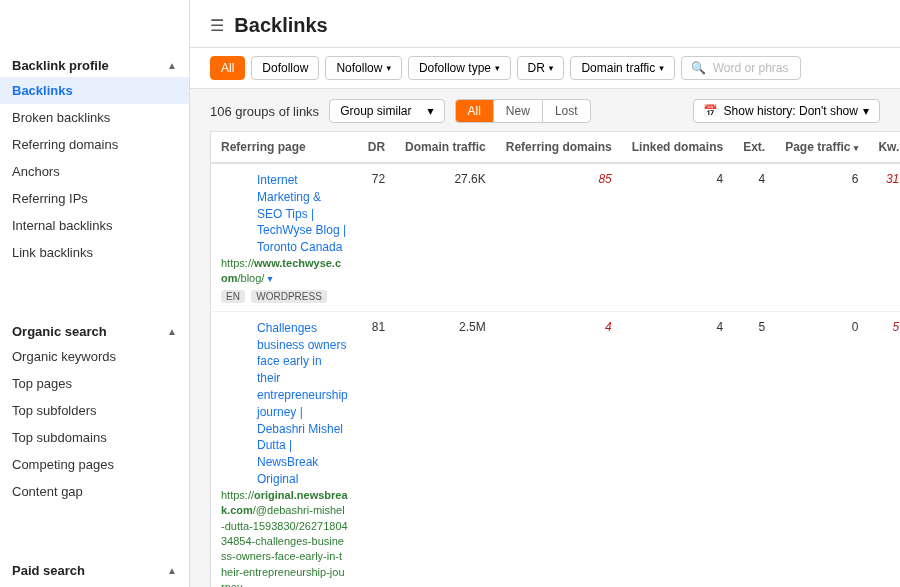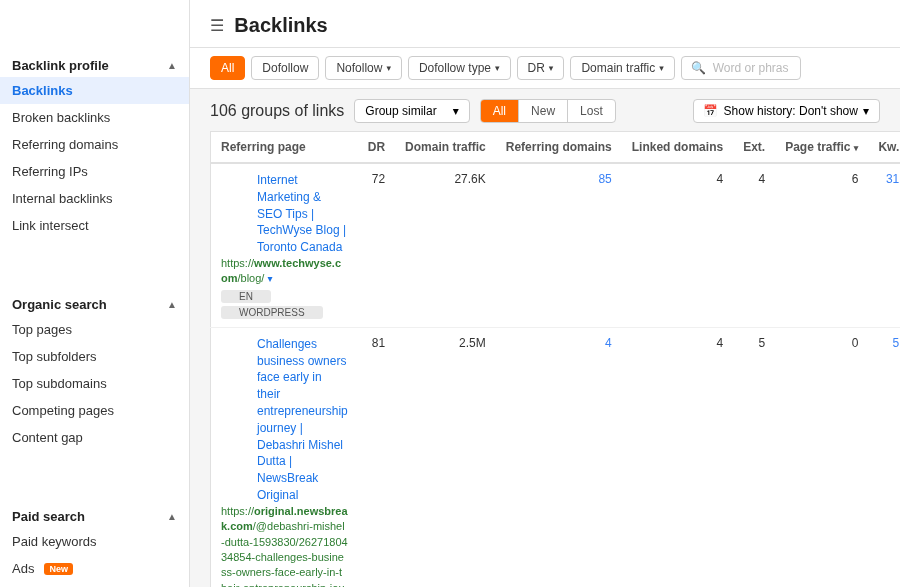--- a/index.html
+++ b/index.html
@@ -79,21 +79,21 @@
       border-bottom: 1px solid #e0e0e0;
       flex-wrap: wrap;
     }
     .filter-btn {
       border: 1px solid #ccc;
       background: #fff;
       border-radius: 4px;
       padding: 4px 10px;
       font-size: 12px;
       cursor: pointer;
-      color: #404040;
+      color: #000000;
       display: flex;
       align-items: center;
       gap: 4px;
     }
     .filter-btn.active {
       background: #ff6b00;
       color: #fff;
       border-color: #ff6b00;
     }
     .filter-btn .caret { font-size: 9px; }
@@ -119,21 +119,21 @@
     }
 
     
     .group-bar {
       background: #f5f5f5;
       padding: 10px 0 8px 0;
       display: flex;
       align-items: center;
       gap: 10px;
     }
-    .group-count { font-size: 16px; color: #333; font-weight: normal; }
+    .group-count { font-size: 13px; color: #333; font-weight: normal; }
     .group-similar-btn {
       border: 1px solid #ccc;
       background: #fff;
       border-radius: 4px;
       padding: 4px 10px;
       font-size: 12px;
       cursor: pointer;
       display: flex;
       align-items: center;
       gap: 16px;
@@ -203,28 +203,28 @@
       color: #2e7d32;
       font-size: 11px;
       word-break: break-all;
       line-height: 1.4;
     }
     .referring-page-url strong { font-weight: bold; }
     .tag {
       display: inline-block;
       background: #e8e8e8;
       border-radius: 3px;
-      padding: 1px 18px;
+      padding: 1px 5px;
       font-size: 10px;
       color: #555;
       margin-right: 3px;
       margin-top: 3px;
     }
     .num-cell { text-align: right; font-size: 12px; }
-    .num-link { color: #3b82f6; cursor: pointer; }
+    .num-link { color: #b91c1c; cursor: pointer; font-style: italic; }
     .chevron-down-inline { font-size: 10px; color: #1a73e8; cursor: pointer; }
   </style>
 </head>
 <body>
 
 <nav class="sidebar">
 
   <div class="sidebar-section-header">
     <span>Backlink profile</span>
     <span class="chevron">▲</span>
@@ -232,32 +232,38 @@
   <div class="sidebar-item active">
     <span>Backlinks</span>
   </div>
   <div class="sidebar-item">
     <span>Broken backlinks</span>
   </div>
   <div class="sidebar-item">
     <span>Referring domains</span>
   </div>
   <div class="sidebar-item">
+    <span>Anchors</span>
+  </div>
+  <div class="sidebar-item">
     <span>Referring IPs</span>
   </div>
   <div class="sidebar-item">
     <span>Internal backlinks</span>
   </div>
   <div class="sidebar-item">
-    <span>Link intersect</span>
+    <span>Link backlinks</span>
   </div>
 
   <div class="sidebar-section-header">
     <span>Organic search</span>
     <span class="chevron">▲</span>
+  </div>
+  <div class="sidebar-item">
+    <span>Organic keywords</span>
   </div>
   <div class="sidebar-item">
     <span>Top pages</span>
   </div>
   <div class="sidebar-item">
     <span>Top subfolders</span>
   </div>
   <div class="sidebar-item">
     <span>Top subdomains</span>
   </div>

